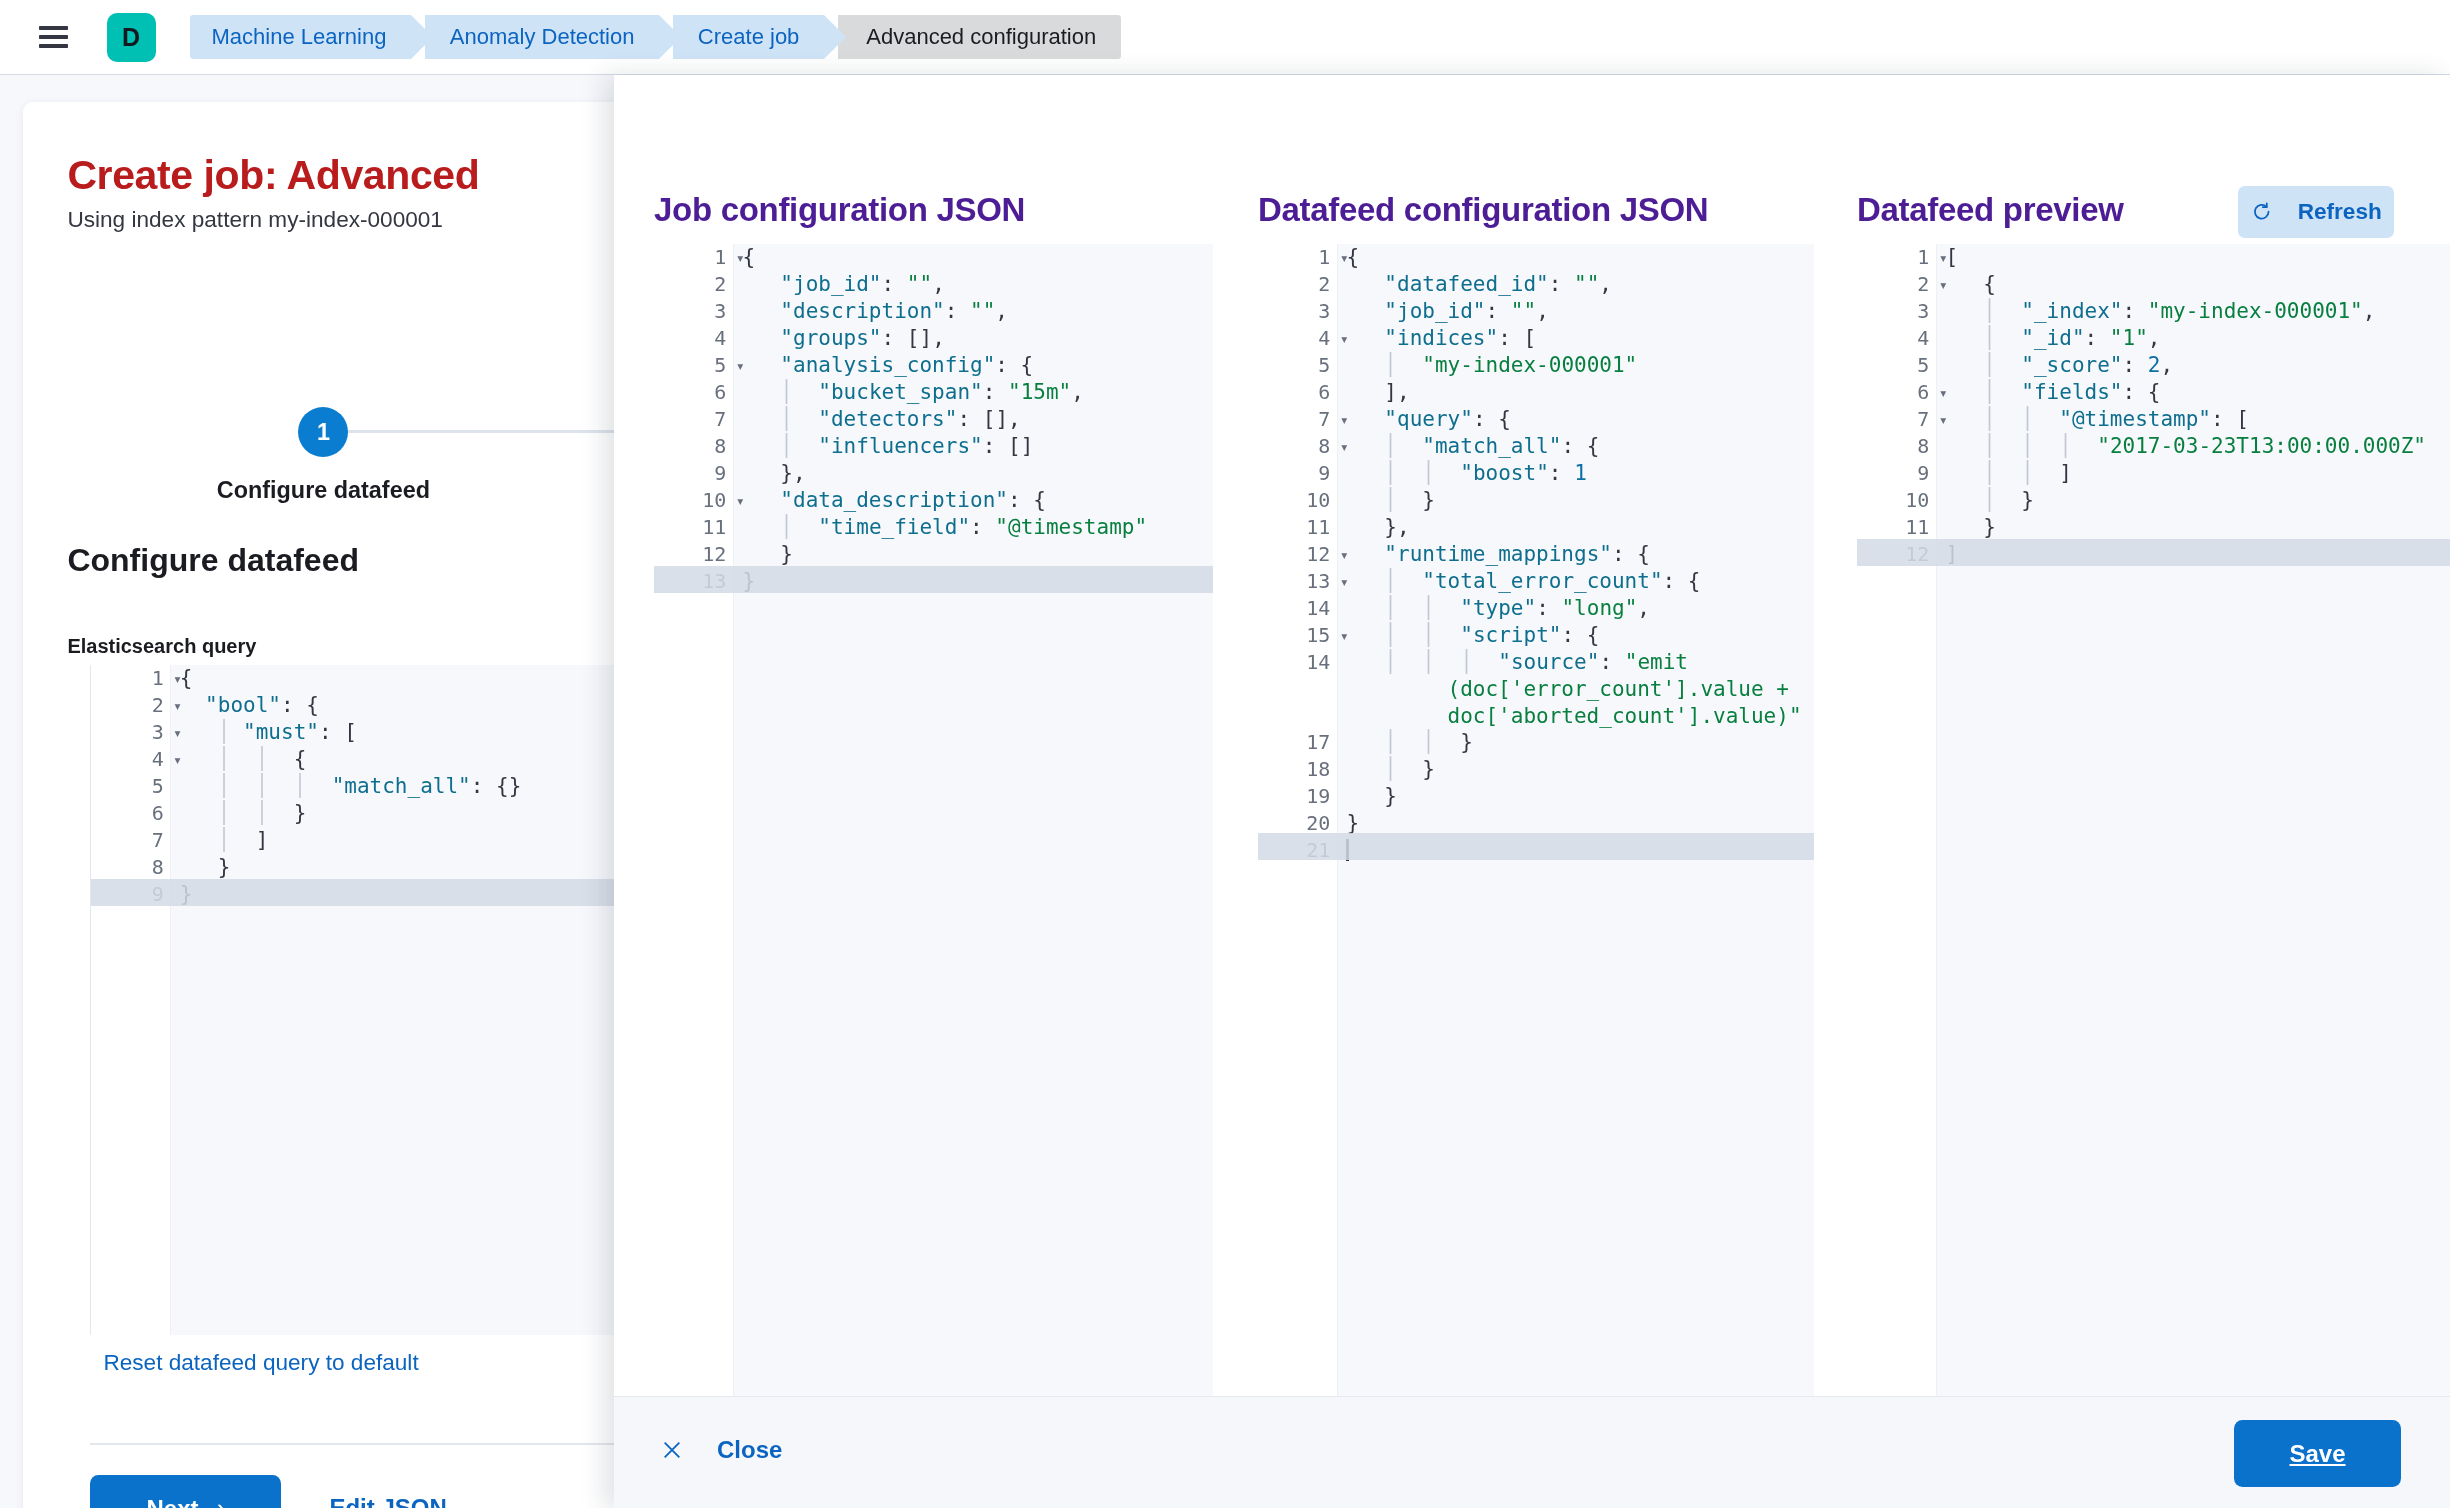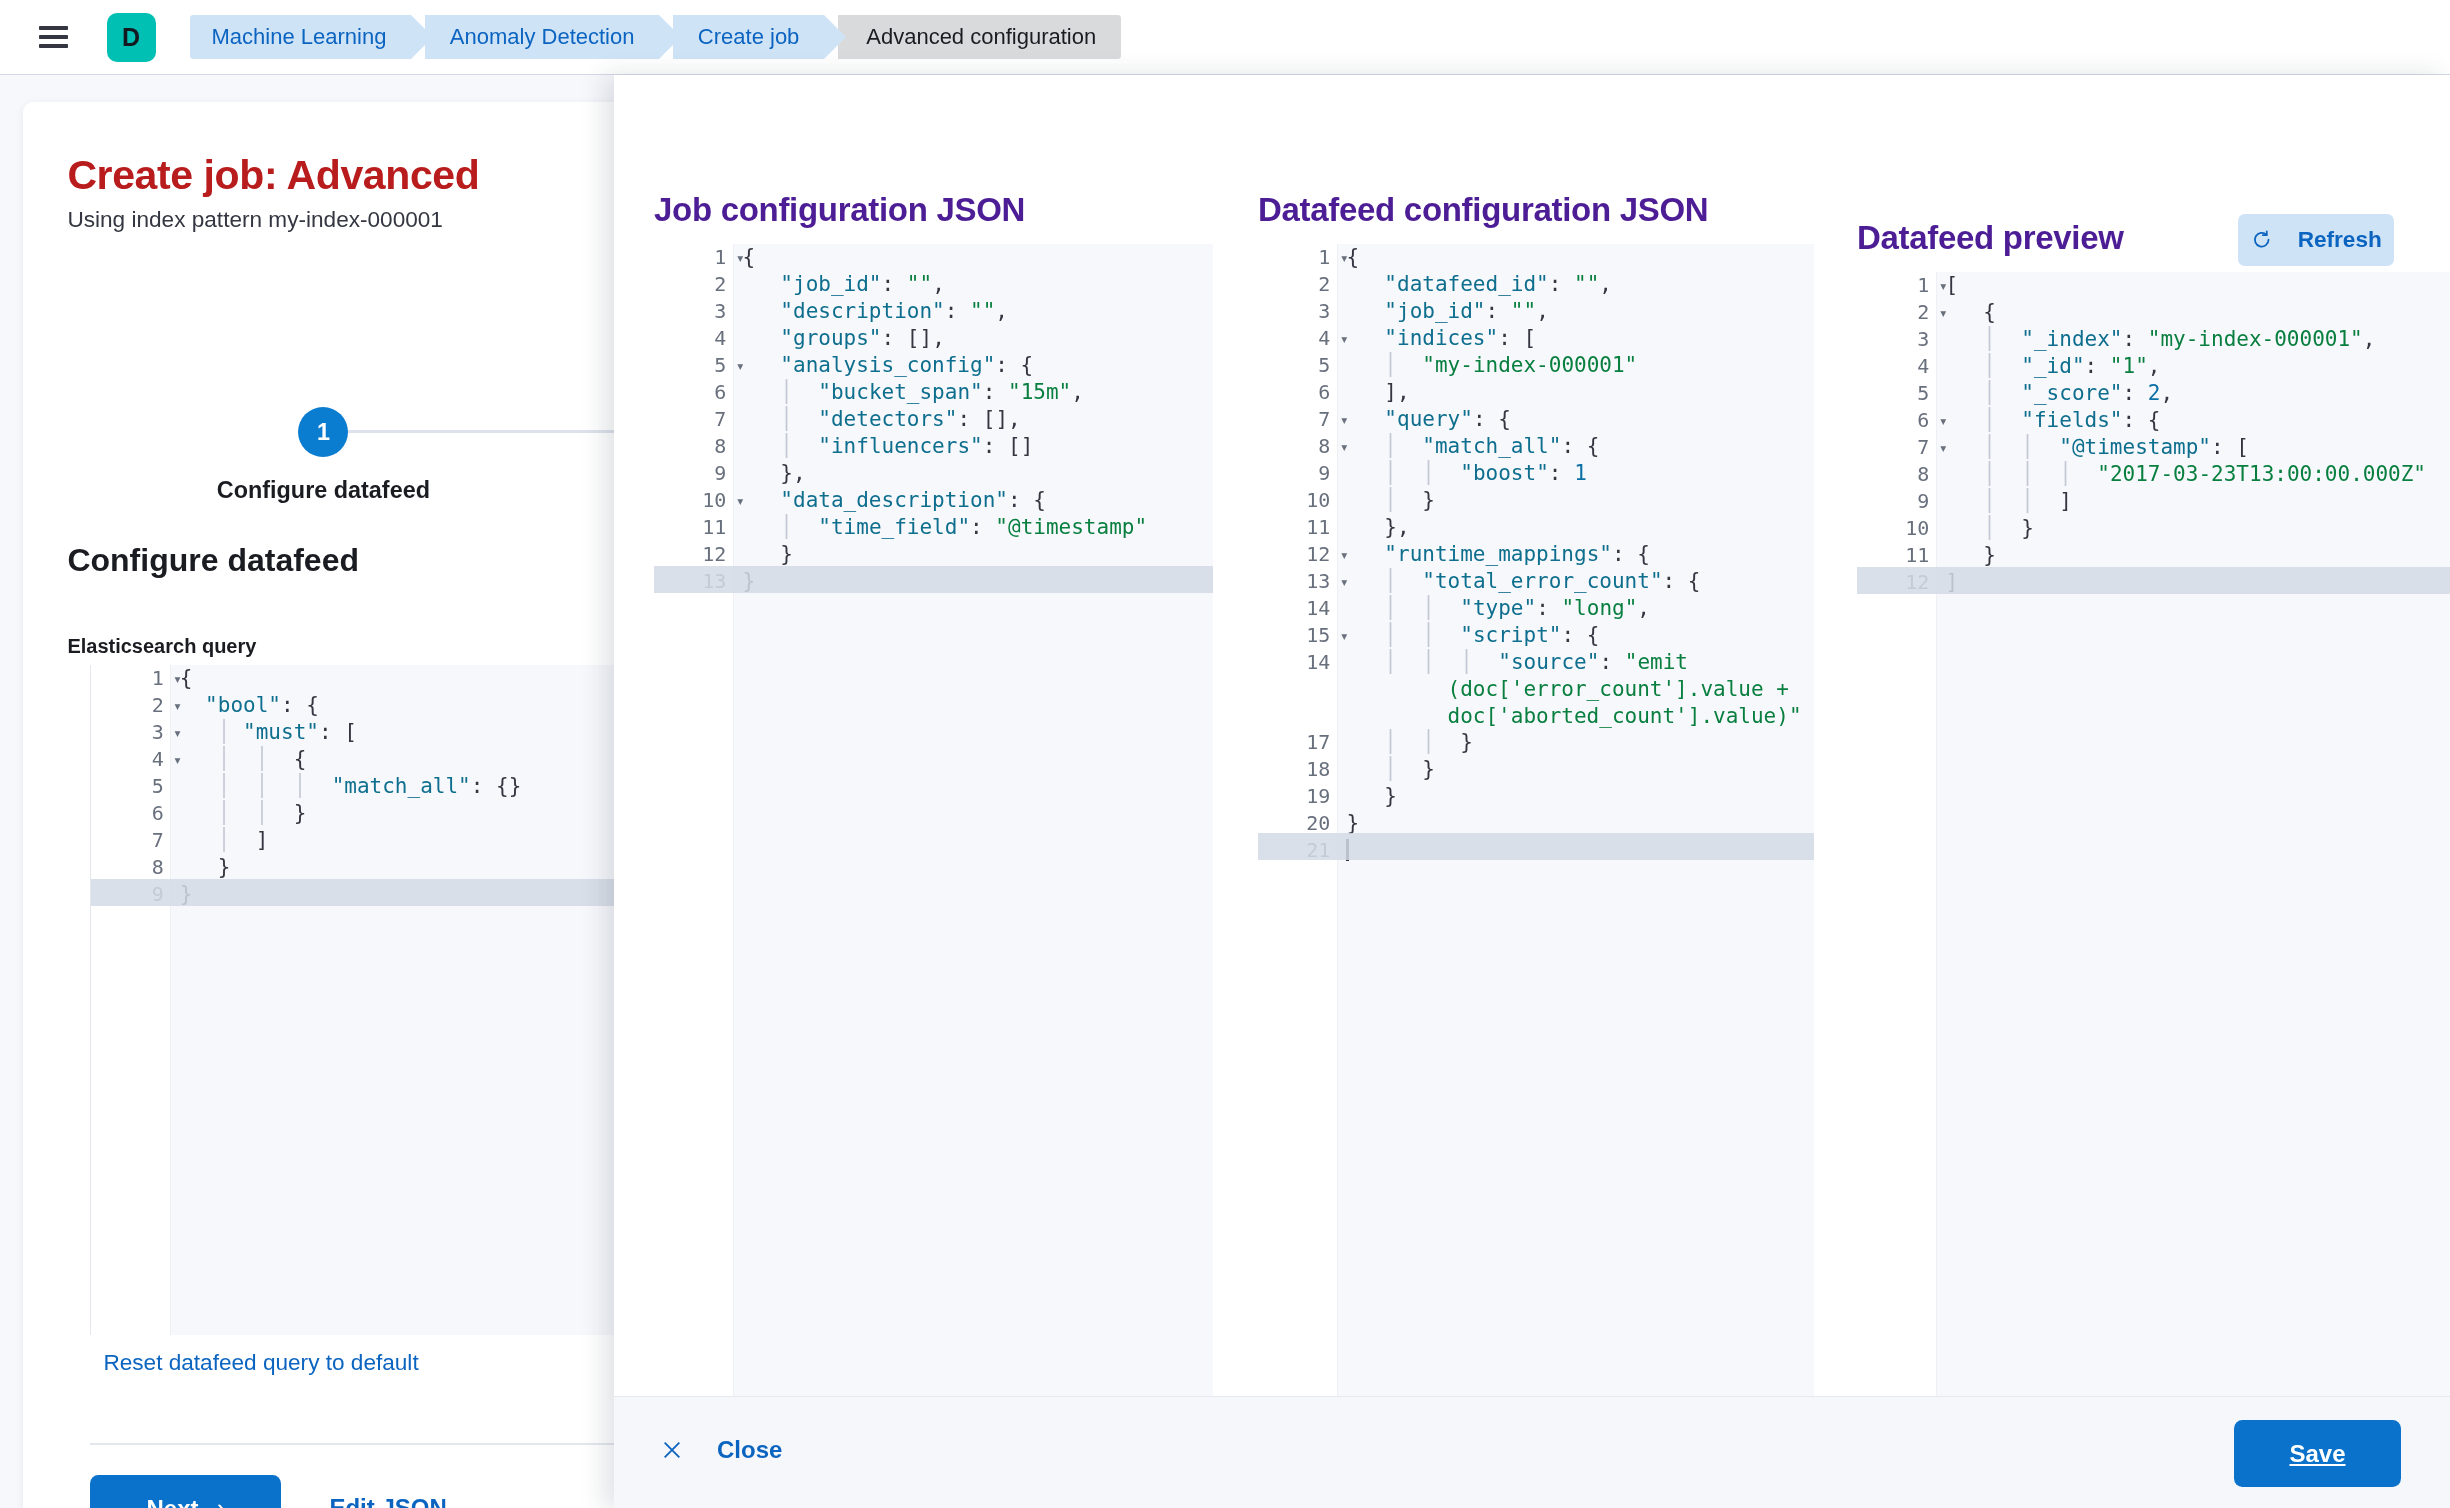--- a/index.html
+++ b/index.html
@@ -289,21 +289,21 @@
         <span class="tok-str">doc['aborted_count'].value)"</span></div>
             <div class="cline"><span class="tok-pun"> </span><span class="tok-pun"> </span><span class="tok-pun"> </span><span class="ind">│</span><span class="tok-pun"> </span><span class="tok-pun"> </span><span class="ind">│</span><span class="tok-pun"> </span><span class="tok-pun"> </span><span class="tok-pun">}</span></div>
             <div class="cline"><span class="tok-pun"> </span><span class="tok-pun"> </span><span class="tok-pun"> </span><span class="ind">│</span><span class="tok-pun"> </span><span class="tok-pun"> </span><span class="tok-pun">}</span></div>
             <div class="cline"><span class="tok-pun"> </span><span class="tok-pun"> </span><span class="tok-pun"> </span><span class="tok-pun">}</span></div>
             <div class="cline"><span class="tok-pun">}</span></div>
             <div class="cline"><span class="cursor"></span></div>
           </div>
           <div class="hl-row" style="top: 589px; width: 556px;"></div>
         </div>
       </div>
-      <div class="col" style="left: 1199px; width: 637px; margin-top: 28px;">
+      <div class="col" style="left: 1199px; width: 637px;">
         <div class="col-title" style="left: 44px;">Datafeed preview</div>
         <button class="refresh-btn" style="left: 425px; top: 111px; width: 156px; height: 52px;">
           <svg width="23.4" height="23.4" viewBox="0 0 24 24">
             <path d="M19 12a7 7 0 1 1-2.05-4.95" stroke="#0b64c0" stroke-width="1.8" fill="none" stroke-linecap="round"></path>
             <path d="M17.2 3.4 L17.2 7.4 L13.2 7.4" stroke="#0b64c0" stroke-width="1.8" fill="none" stroke-linecap="round" stroke-linejoin="round"></path>
           </svg>
           <span>Refresh</span>
         </button>
         <div class="editor" style="left: 44px; top: 169px; width: 594px; height: 1152px;">
           <div class="ed-gutter">

